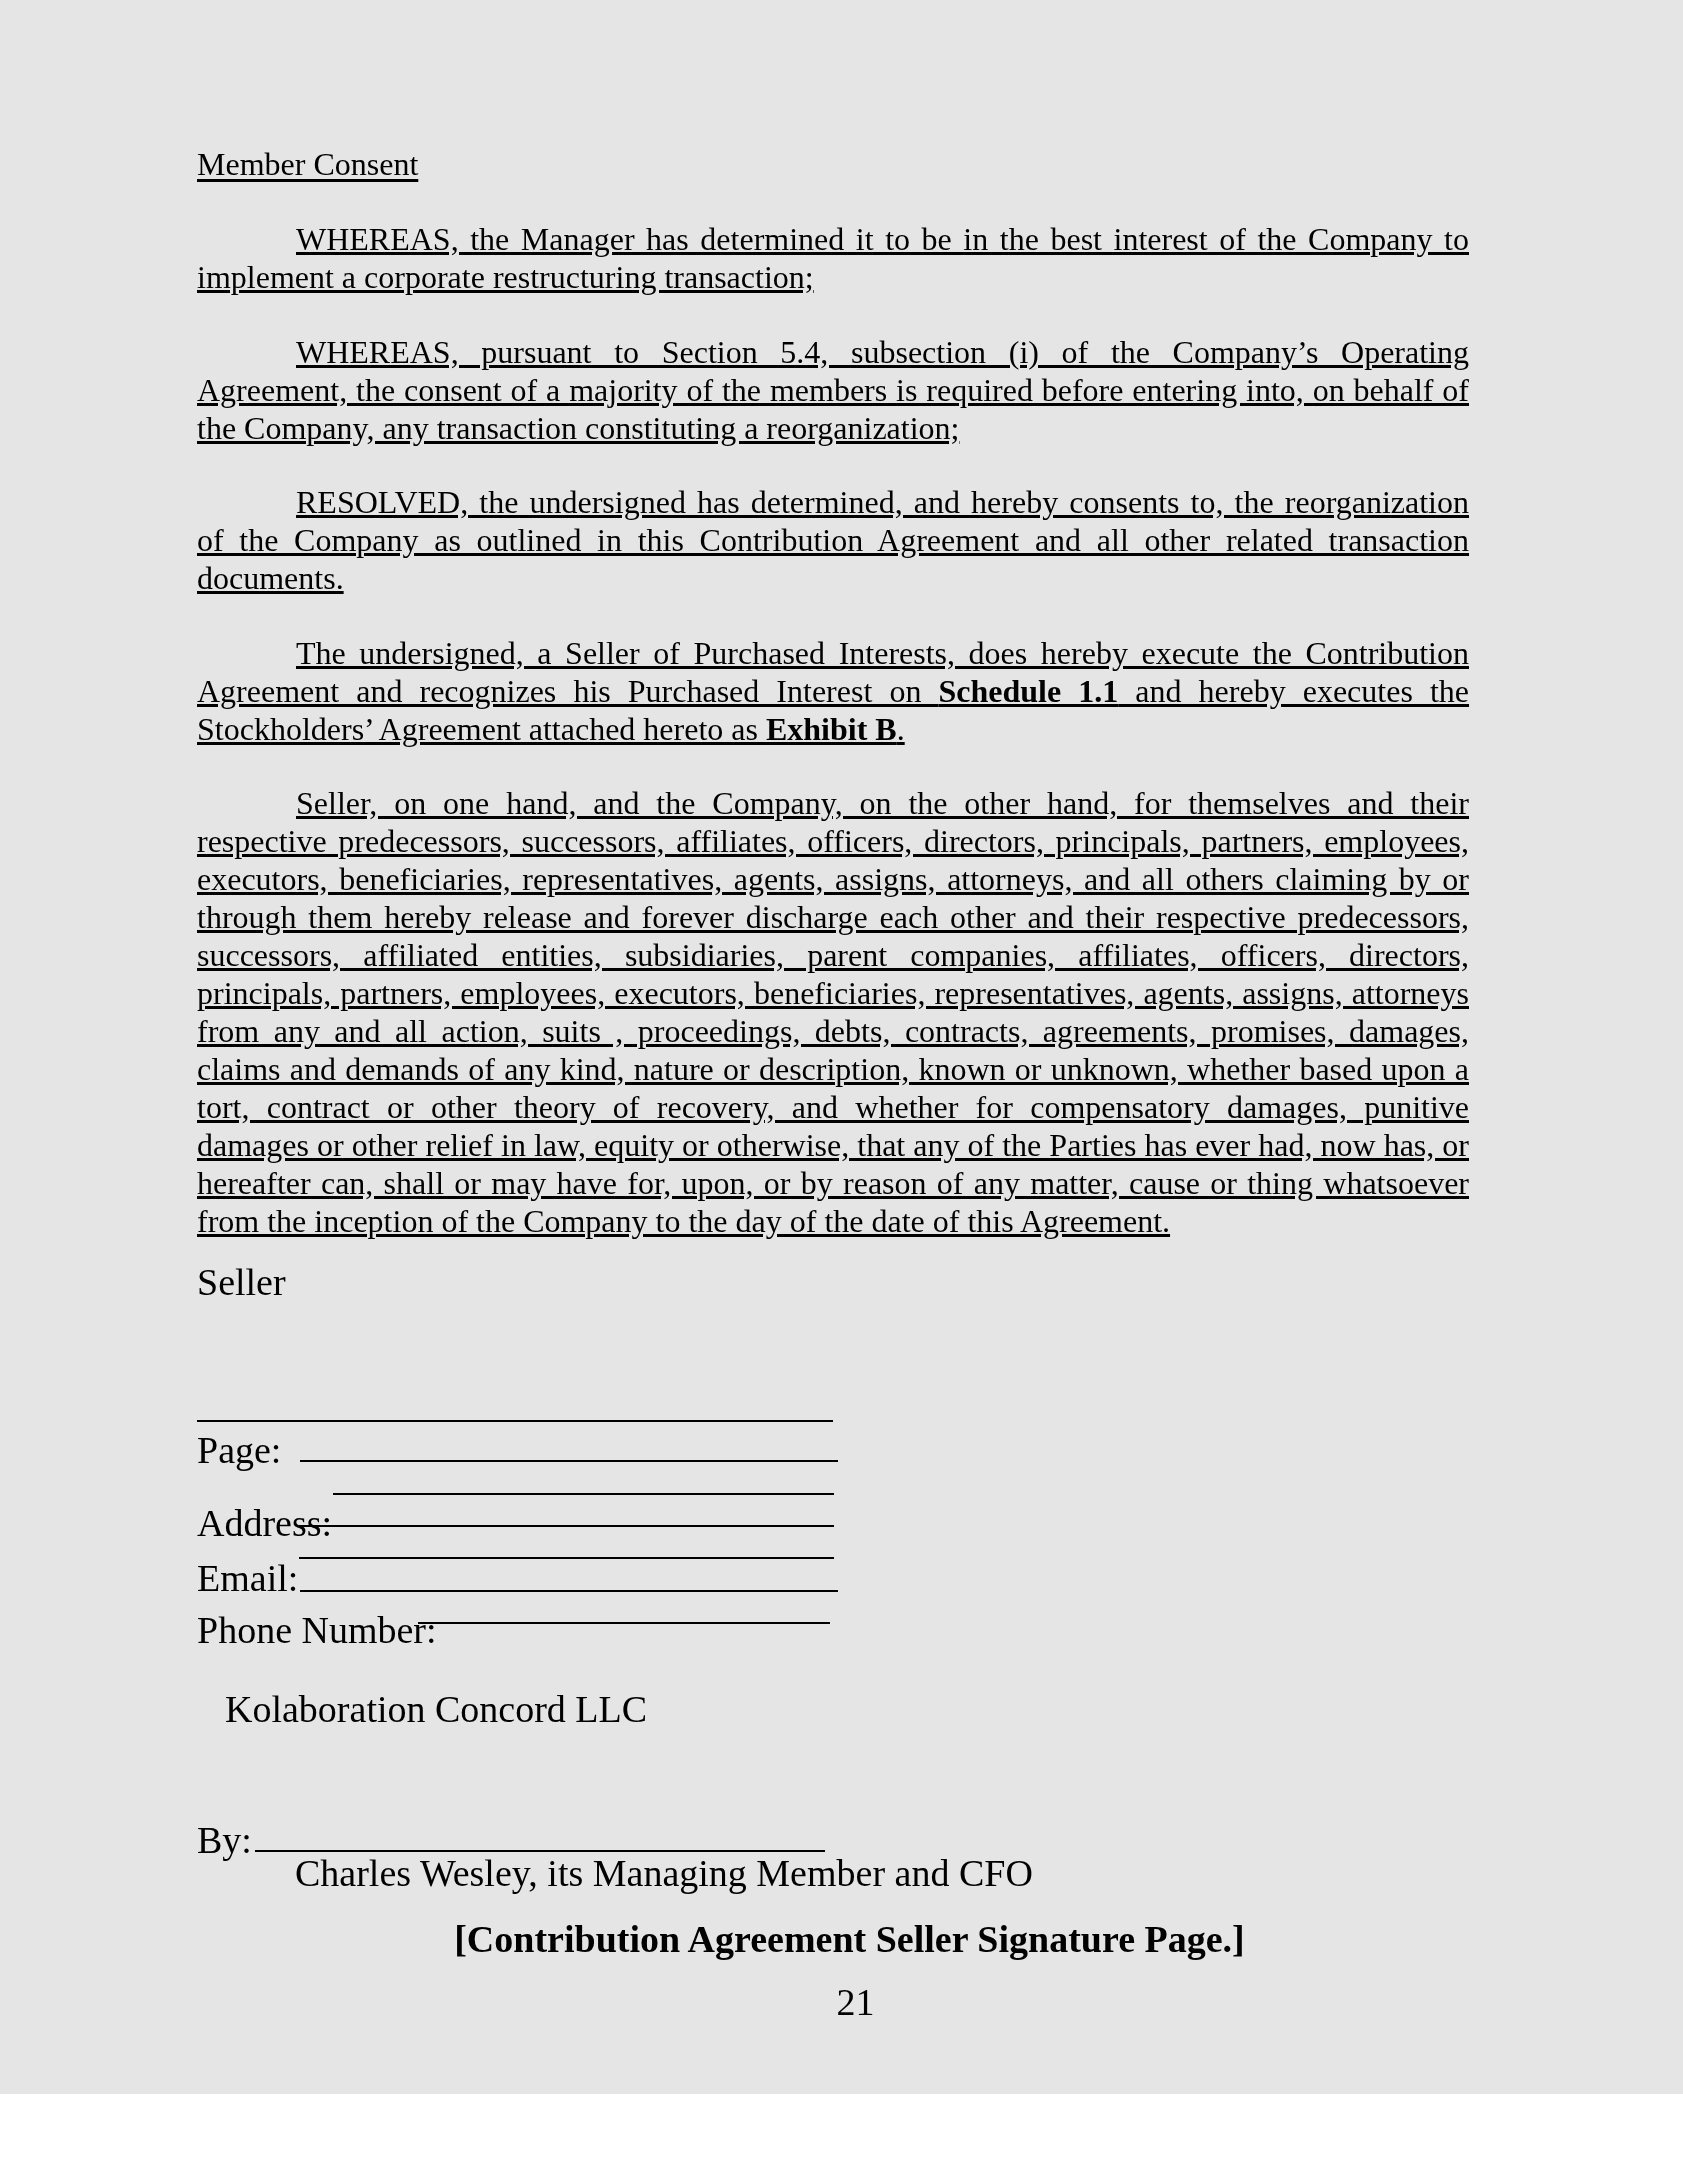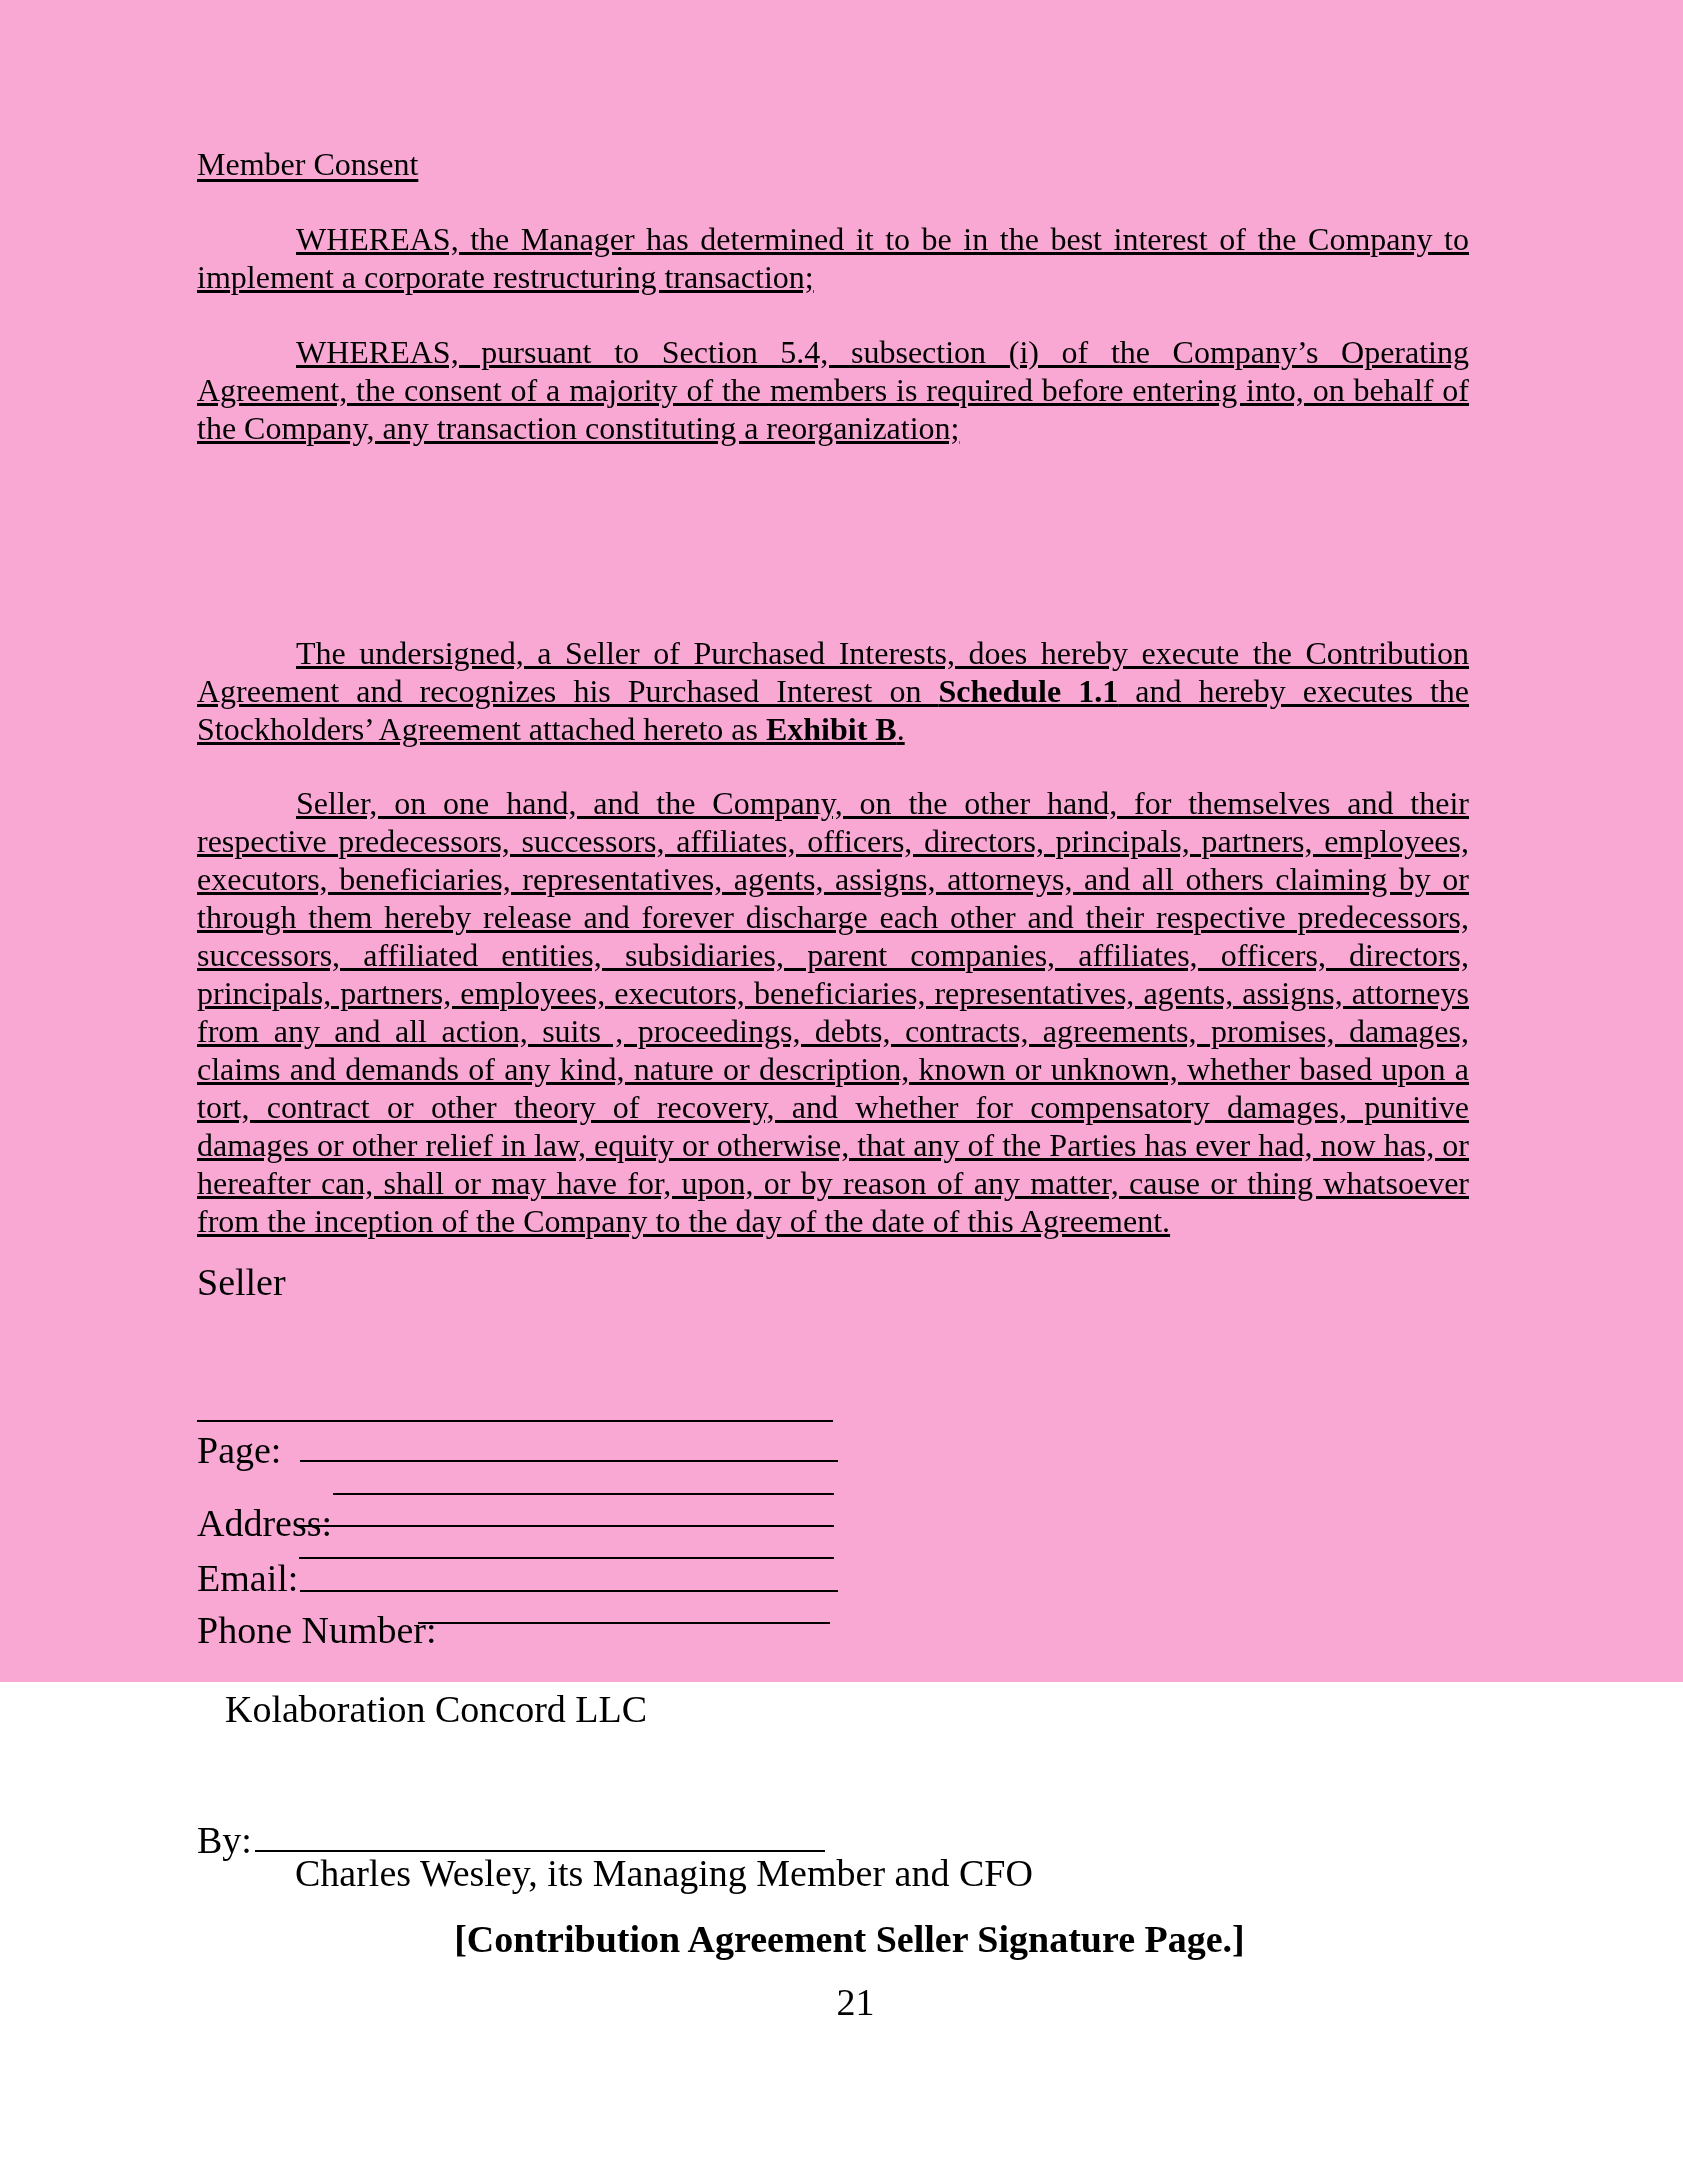--- a/index.html
+++ b/index.html
@@ -1,37 +1,38 @@
 <!DOCTYPE html>
 <html><head>
 <meta charset="utf-8">
 <style>
   html, body { margin: 0; padding: 0; background: #ffffff; }
   body { width: 1683px; height: 2178px; position: relative; overflow: hidden;
          font-family: "Liberation Serif", "DejaVu Serif", serif; color: #000; }
-  .page { position: absolute; left: 0; top: 0; width: 1683px; height: 1682px; background: #f9a8d4; }
+  .page { position: absolute; left: 0; top: 0; width: 1683px; height: 2094px; background: #e5e5e5; }
   .abs { position: absolute; }
   .title { left: 197px; top: 145px; font-size: 32px; line-height: 38px; text-decoration: underline; text-underline-offset: 4px; }
   .para { left: 197px; width: 1272px; text-align: justify; text-indent: 99px; font-size: 32px; line-height: 38px; text-decoration: underline; }
   .para b { font-weight: bold; }
   .line { position: absolute; border-bottom: 2px solid #000; height: 0; }
   .label { position: absolute; font-size: 38px; line-height: 36px; white-space: nowrap; }
   .center { text-align: center; left: 0; width: 1683px; }
 </style>
 </head>
 <body>
 
 <div class="page">
 
   <div class="abs title">Member Consent</div>
 
   <div class="abs para" style="top:220px;">WHEREAS, the Manager has determined it to be in the best interest of the Company to implement a corporate restructuring transaction;</div>
 
   <div class="abs para" style="top:333px;">WHEREAS, pursuant to Section 5.4, subsection (i) of the Company’s Operating Agreement, the consent of a majority of the members is required before entering into, on behalf of the Company, any transaction constituting a reorganization;</div>
 
+  <div class="abs para" style="top:483px;">RESOLVED, the undersigned has determined, and hereby consents to, the reorganization of the Company as outlined in this Contribution Agreement and all other related transaction documents.</div>
 
   <div class="abs para" style="top:634px;"><span>The undersigned, a Seller of Purchased Interests, does hereby execute the Contribution Agreement and recognizes his Purchased Interest on </span><b>Schedule 1.1</b><span> and hereby executes the Stockholders’ Agreement attached hereto as </span><b>Exhibit B</b><span>.</span></div>
 
   <div class="abs para" style="top:784px;">Seller, on one hand, and the Company, on the other hand, for themselves and their respective predecessors, successors, affiliates, officers, directors, principals, partners, employees, executors, beneficiaries, representatives, agents, assigns, attorneys, and all others claiming by or through them hereby release and forever discharge each other and their respective predecessors, successors, affiliated entities, subsidiaries, parent companies, affiliates, officers, directors, principals, partners, employees, executors, beneficiaries, representatives, agents, assigns, attorneys from any and all action, suits , proceedings, debts, contracts, agreements, promises, damages, claims and demands of any kind, nature or description, known or unknown, whether based upon a tort, contract or other theory of recovery, and whether for compensatory damages, punitive damages or other relief in law, equity or otherwise, that any of the Parties has ever had, now has, or hereafter can, shall or may have for, upon, or by reason of any matter, cause or thing whatsoever from the inception of the Company to the day of the date of this Agreement.</div>
 
   <div class="label" style="left:197px; top:1264px;">Seller</div>
 
   <div class="line" style="left:197px; top:1420px; width:636px;"></div>
 
   <div class="label" style="left:197px; top:1432px;">Page:</div>

